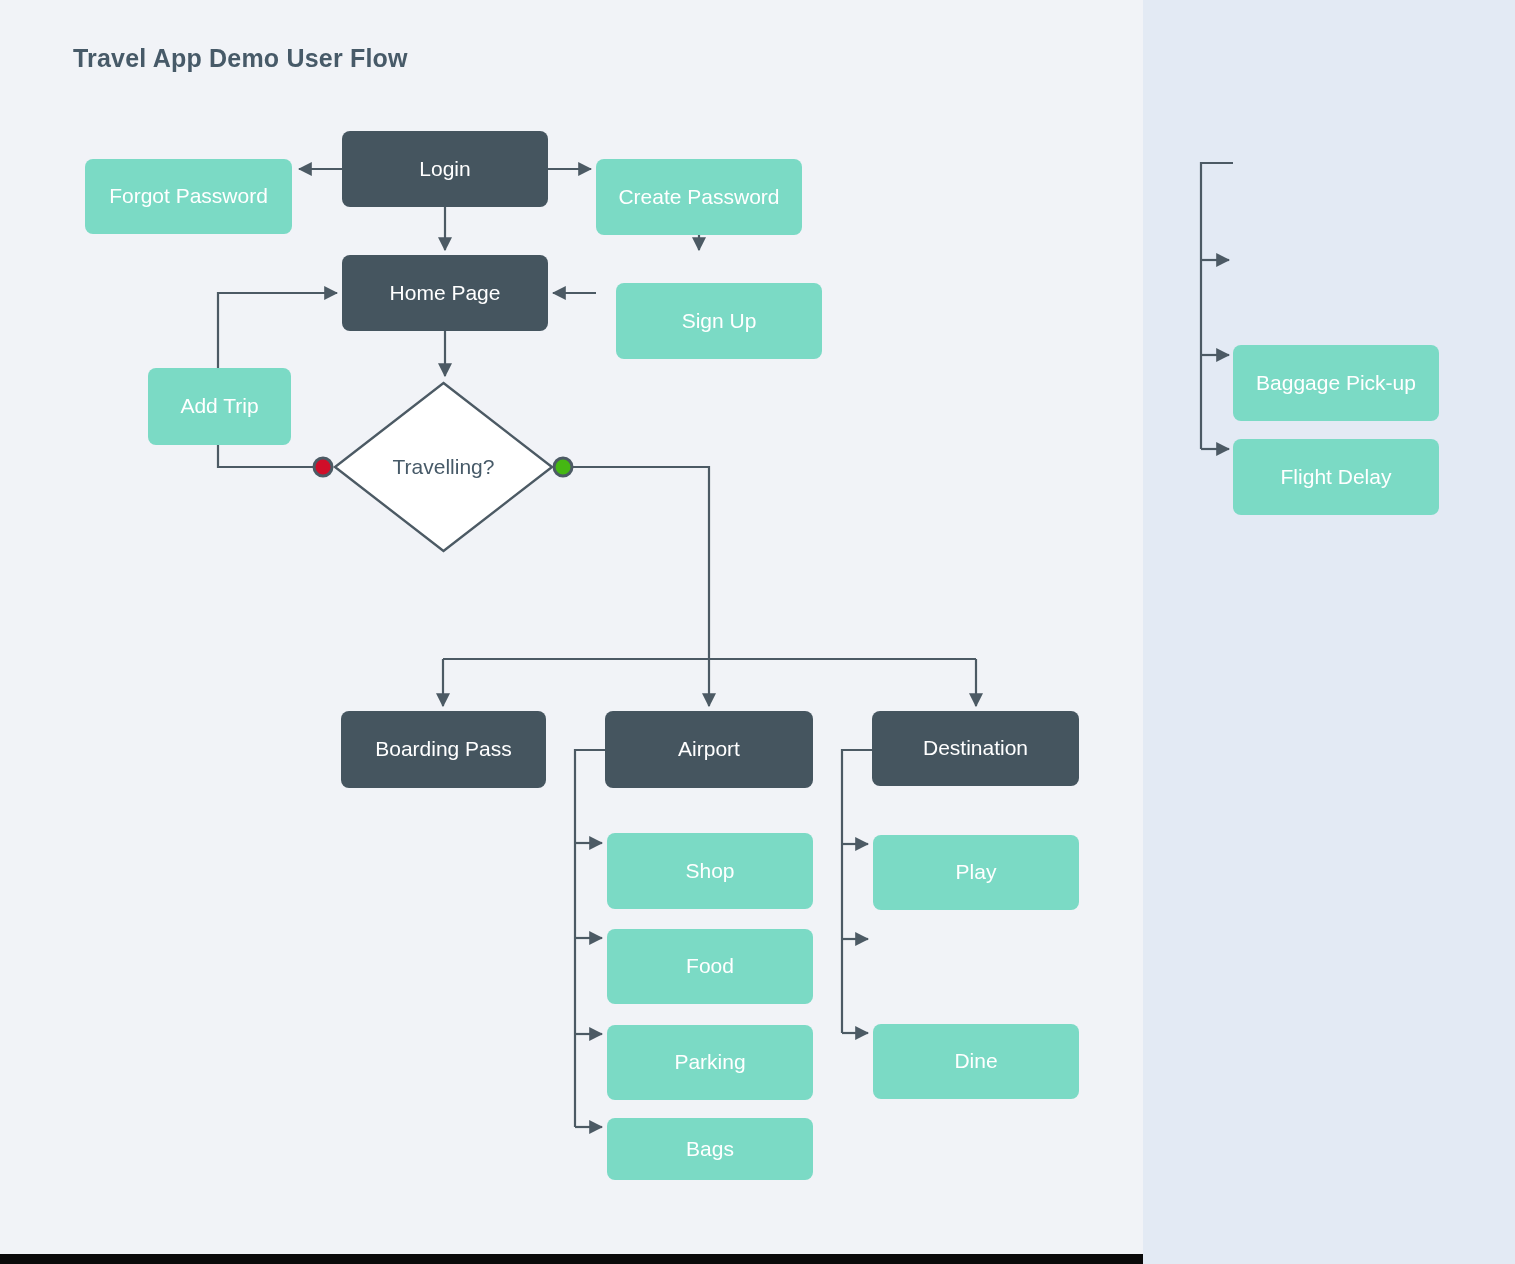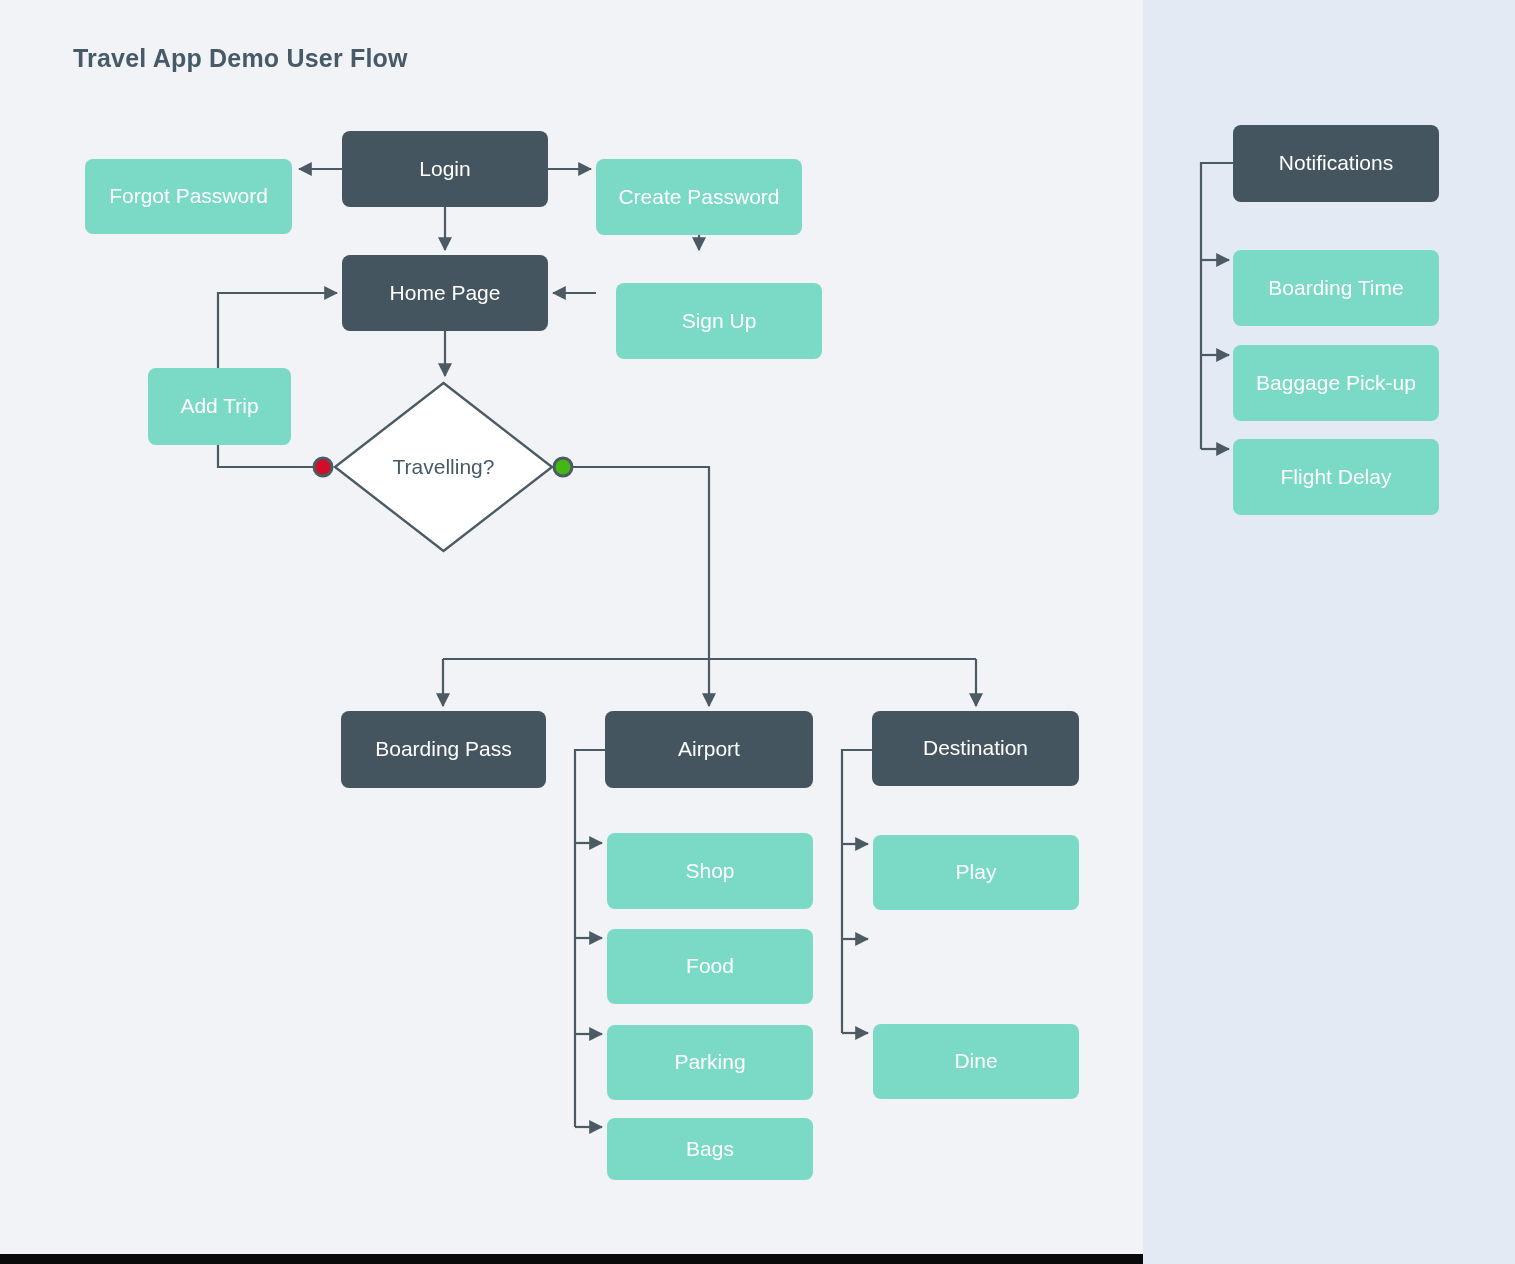--- a/index.html
+++ b/index.html
@@ -99,18 +99,16 @@
   <div class="node dark" style="left:872px;top:711px;width:207px;height:75px">Destination</div>
 
   <div class="node teal" style="left:607px;top:805px;width:206px;height:76px">Shop</div>
   <div class="node teal" style="left:607px;top:901px;width:206px;height:75px">Food</div>
   <div class="node teal" style="left:607px;top:997px;width:206px;height:75px">Parking</div>
   <div class="node teal" style="left:607px;top:1090px;width:206px;height:62px">Bags</div>
 
   <div class="node teal" style="left:873px;top:807px;width:206px;height:75px">Play</div>
   <div class="node teal" style="left:873px;top:996px;width:206px;height:75px">Dine</div>
 
-  <div class="node dark" style="left:1233px;top:125px;width:206px;height:77px">Notifications</div>
-  <div class="node teal" style="left:1233px;top:222px;width:206px;height:76px">Boarding Time</div>
   <div class="node teal" style="left:1233px;top:317px;width:206px;height:76px">Baggage Pick-up</div>
   <div class="node teal" style="left:1233px;top:411px;width:206px;height:76px">Flight Delay</div>
 
 </div>
 
 </body></html>

